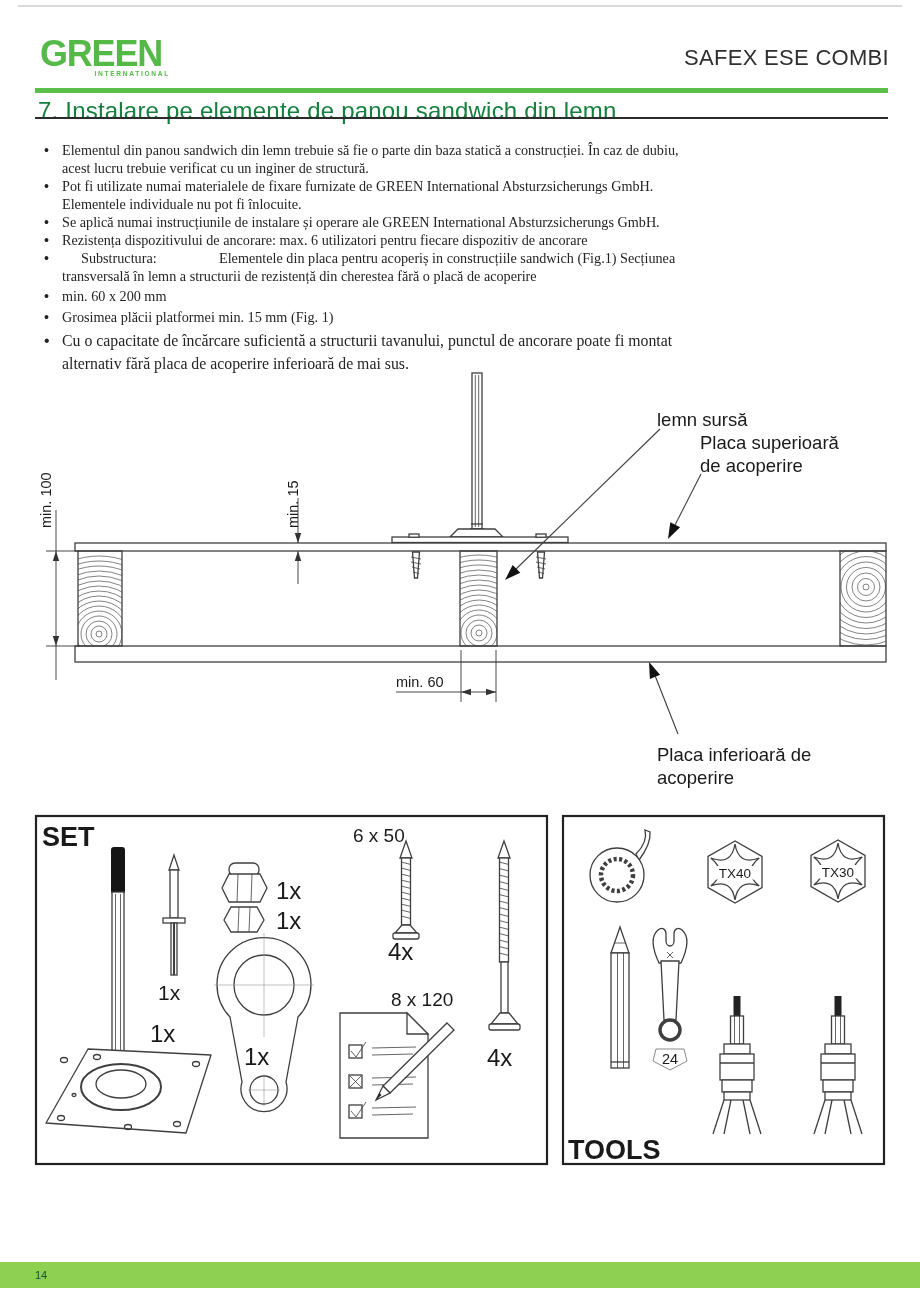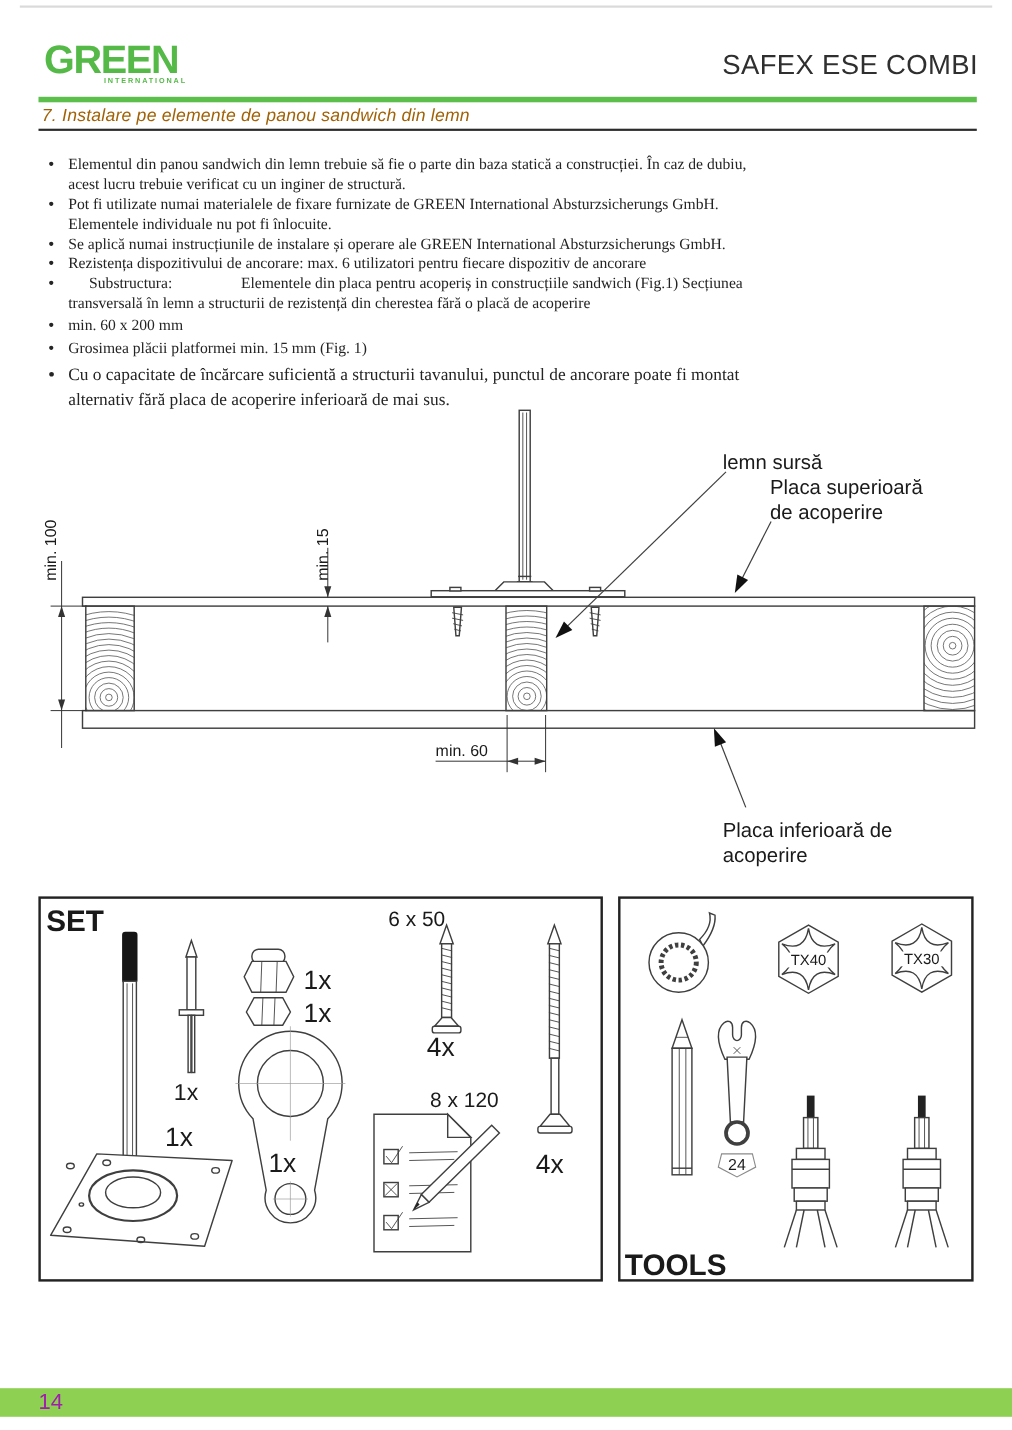--- a/index.html
+++ b/index.html
@@ -5,23 +5,23 @@
   html,body{margin:0;padding:0;background:#e8e8e8;}
   .page{position:relative;width:920px;height:1300px;background:#ffffff;overflow:hidden;
         font-family:"Liberation Sans", sans-serif;color:#1e1e1e;}
   .abs{position:absolute;}
 
   
   .top-hairline{left:18px;top:5px;width:884px;height:2px;background:#dadada;}
   .logo{left:40px;top:36px;width:130px;}
   .logo-main{font-size:36px;font-weight:bold;letter-spacing:-1.2px;color:#55b948;line-height:36px;}
   .logo-sub{font-size:6.6px;font-weight:bold;letter-spacing:1.7px;color:#55b948;text-align:right;margin-top:-2px;}
-  .product{right:31px;top:45px;font-size:25px;color:#2f2f2f;letter-spacing:0.3px;}
+  .product{right:31px;top:45px;font-size:22px;color:#2f2f2f;letter-spacing:0.3px;}
   .green-rule{left:35px;top:88px;width:853px;height:5px;background:#5cbf4b;}
-  .sec-title{left:38px;top:97px;font-size:16px;color:#a16207;letter-spacing:0.2px;font-style:italic;}
+  .sec-title{left:38px;top:97px;font-size:24px;color:#15803d;letter-spacing:0.2px;}
   .title-rule{left:35px;top:117px;width:853px;height:2px;background:#2b2b2b;}
 
   
   .bullets{left:44px;top:141px;width:824px;font-size:14.2px;line-height:18px;color:#242424;}
   .bullet{display:flex;}
   .dot{width:18px;flex:none;}
   .btxt{white-space:pre-line;width:806px;font-family:Liberation Serif, serif;}
   .lead{display:inline-block;width:138px;margin-left:19px;}
   .bullet.sp2{margin-top:2px;}
   .bullet.sp3{margin-top:3px;}
@@ -39,21 +39,21 @@
   .cl{stroke:#999999;stroke-width:0.6;fill:none;}
   .dimtxt{font-size:14.5px;}
   .lbltxt{font-size:18.5px;}
   .qty{font-size:24px;}
   .qty-sm{font-size:21px;}
   .size{font-size:19px;}
   .boxtitle{font-size:27px;font-weight:bold;}
 
   
   .footer-bar{left:0;top:1262px;width:920px;height:26px;background:#8ed051;}
-  .page-num{left:35px;top:1262px;height:26px;line-height:26px;font-size:20px;color:#a21caf;}
+  .page-num{left:35px;top:1262px;height:26px;line-height:26px;font-size:11px;color:#14532d;}
 </style>
 </head>
 <body>
 
 <div class="page">
 
   <div class="abs top-hairline"></div>
 
   <div class="abs logo">
     <div class="logo-main">GREEN</div>

